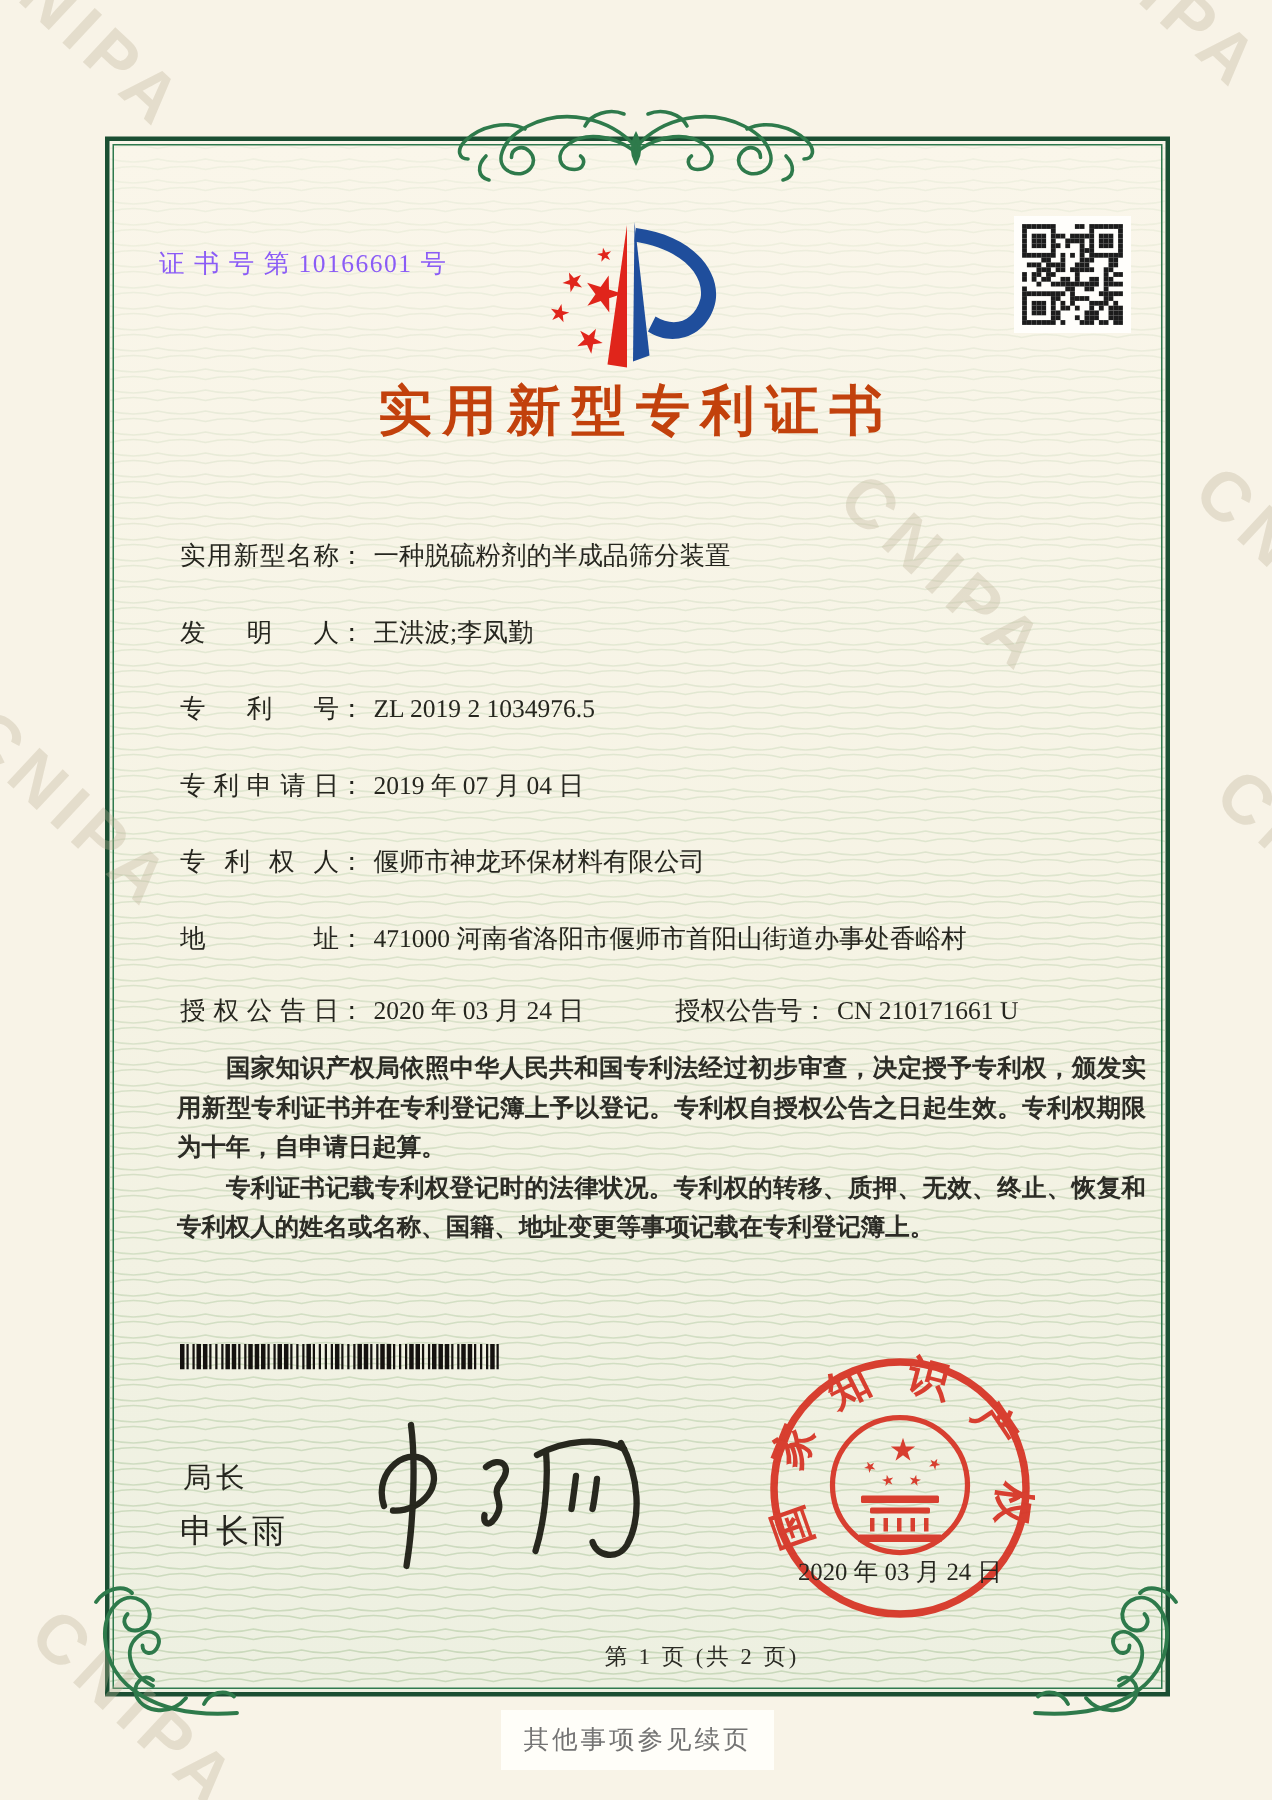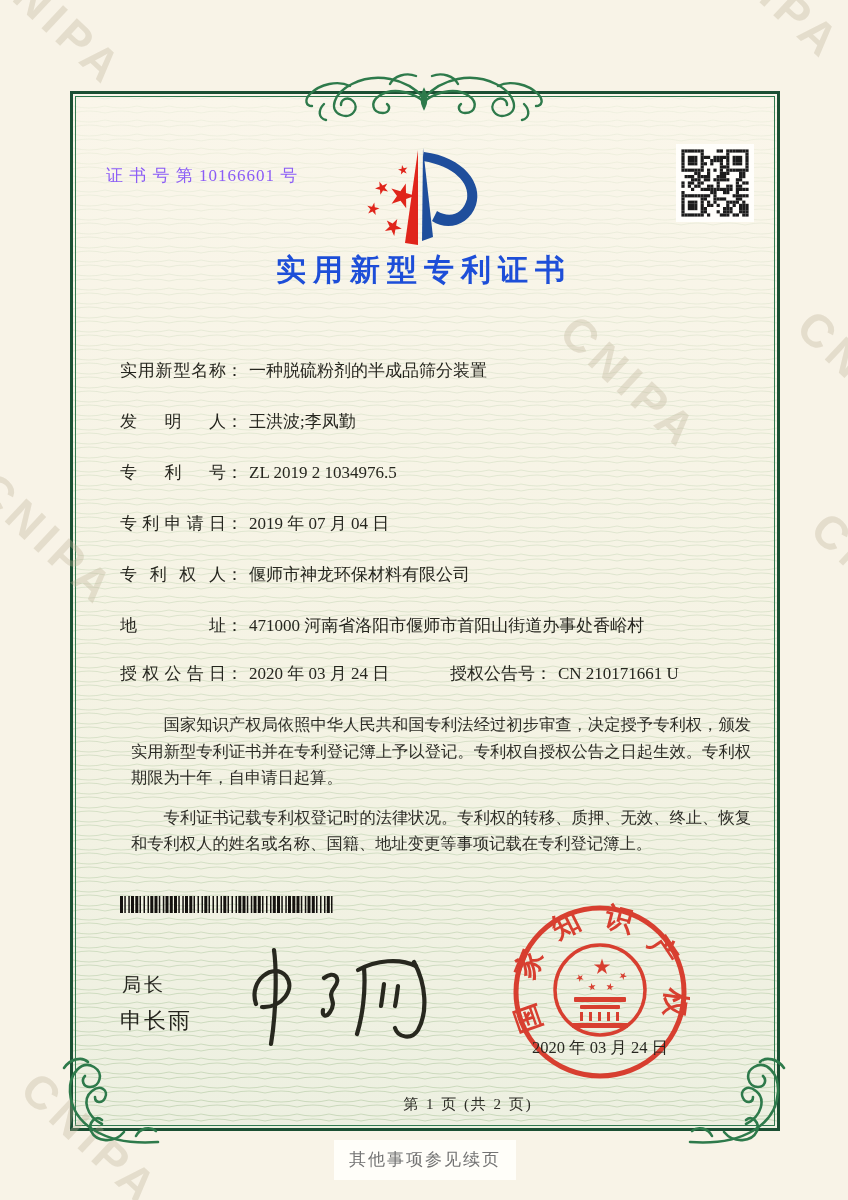--- a/index.html
+++ b/index.html
@@ -28,31 +28,31 @@
   }
   .waves{position:absolute;left:0;top:0;z-index:0;}
   .ornament{position:absolute;z-index:3;}
   
   .content{position:absolute;left:0;top:0;width:100%;height:100%;z-index:4;}
   .cert-no{position:absolute;left:106px;top:164px;font-size:17px;letter-spacing:1px;color:#8b5cf6;}
   .logo{position:absolute;left:352px;top:142px;}
   .qr{position:absolute;left:676px;top:144px;width:78px;height:78px;background:#fffefb;}
   .title{
     position:absolute;left:0;top:250px;width:848px;text-align:center;
-    font-size:30px;font-weight:bold;letter-spacing:7px;color:#1d4ed8;
+    font-size:36px;font-weight:bold;letter-spacing:7px;color:#c2410c;
   }
   .frow{position:absolute;left:120px;width:660px;font-size:17px;color:#26261f;}
   .flabel{display:inline-block;width:106px;text-align:justify;text-align-last:justify;}
   .fcolon{margin-right:6px;}
   .grant2{position:absolute;left:330px;top:0;}
   .body-text{
     position:absolute;left:118px;top:699px;width:646px;
     font-size:16.3px;line-height:26.5px;text-align:justify;color:#2c2c26;
   }
-  .body-text p{margin:13px;text-indent:2em;}
+  .body-text p{margin:0;text-indent:2em;font-weight:bold;}
   .barcode{position:absolute;left:120px;top:896px;}
   .role{position:absolute;left:122px;top:972px;font-size:19px;letter-spacing:3px;}
   .officer{position:absolute;left:120px;top:1006px;font-size:22px;letter-spacing:2px;}
   .signature{position:absolute;left:228px;top:944px;}
   .seal{position:absolute;left:510px;top:901px;mix-blend-mode:multiply;opacity:0.95;}
   .page-num{position:absolute;left:0;top:1095px;width:848px;text-align:center;font-size:15px;letter-spacing:2px;color:#2b2b25;padding-left:44px;}
   .cont-box{
     position:absolute;left:334px;top:1140px;width:182px;height:40px;
     background:#fffef9;text-align:center;line-height:40px;font-size:17px;
     letter-spacing:2px;color:#737373;z-index:4;

